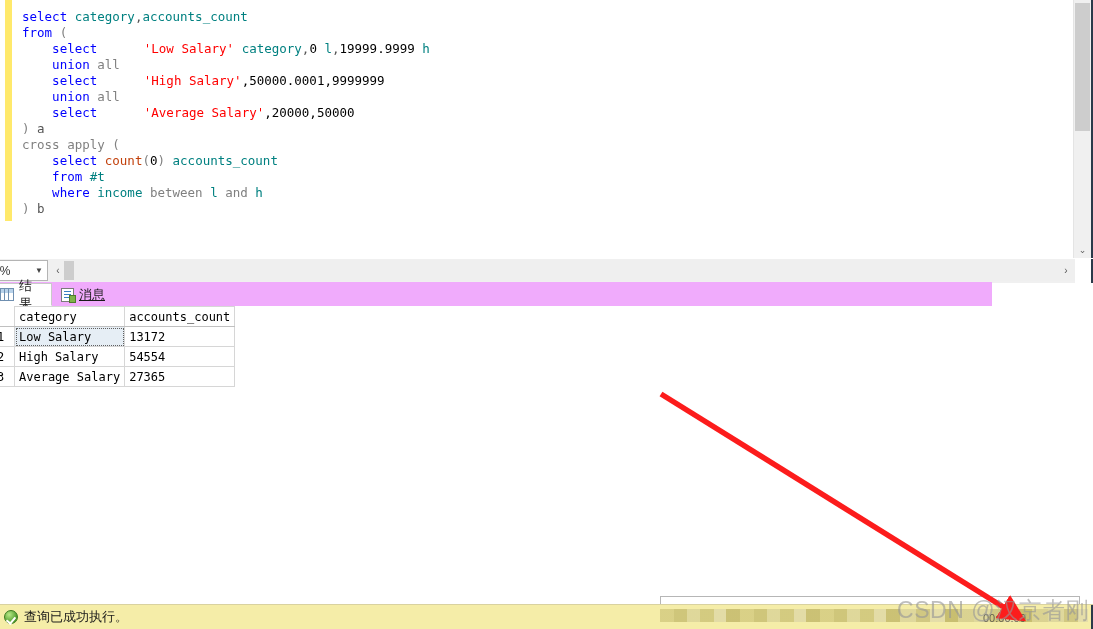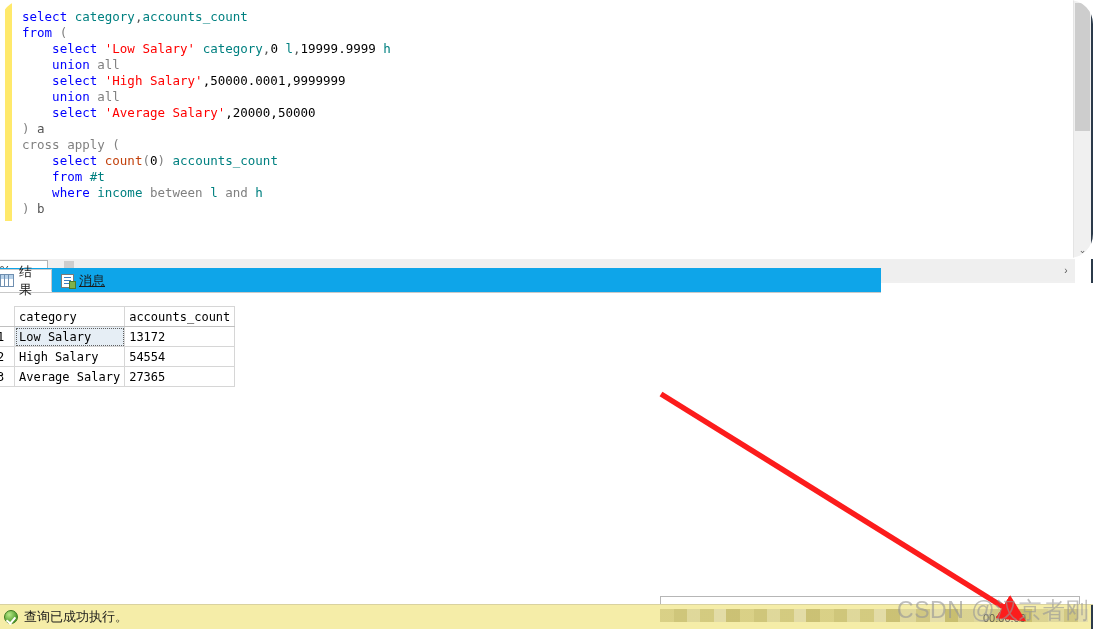--- a/index.html
+++ b/index.html
@@ -17,39 +17,38 @@
     color: #000;
   }
 
   
   #editor-pane {
     position: absolute;
     left: 0; top: 0;
     width: 1093px; height: 258px;
     background: #ffffff;
     overflow: hidden;
-    border-radius: 24px;
   }
   #editor-change-bar {
     position: absolute;
     left: 5px; top: 0;
     width: 7px; height: 221px;
     background: #ffe96b;
   }
   #code-area {
     position: absolute;
     left: 22px; top: 9px;
     font-family: "DejaVu Sans Mono", "Liberation Mono", monospace;
     font-size: 12.5px;
     line-height: 16px;
     white-space: pre;
   }
   .code-line { height: 16px; white-space: pre; }
   .kw   { color: #0000ff; }
-  .str  { color: #ff0000; }
+  .str  { color: #ff0000; margin-left: 39px; }
   .fn   { color: #c2410c; }
   .ident{ color: #008080; }
   .plain{ color: #555555; }
   .num  { color: #000000; }
   .op   { color: #808080; }
 
   
   #editor-vscroll {
     position: absolute;
     right: 2px; top: 0;
@@ -143,23 +142,23 @@
   #zoom-bar-edge {
     position: absolute;
     right: 0; top: 0;
     width: 2px; height: 24px;
     background: #2b3a4a;
   }
 
   
   #tabstrip {
     position: absolute;
-    left: 0; top: 268px;
-    width: 881px; height: 24px;
-    background: #0ea5e9;
+    left: 0; top: 282px;
+    width: 992px; height: 24px;
+    background: #f0abfc;
     border-bottom: 1px solid #c9c9c9;
   }
   .tab {
     position: absolute;
     top: 1px;
     height: 23px;
     display: flex;
     align-items: center;
     box-sizing: border-box;
     padding: 0 8px 0 5px;

